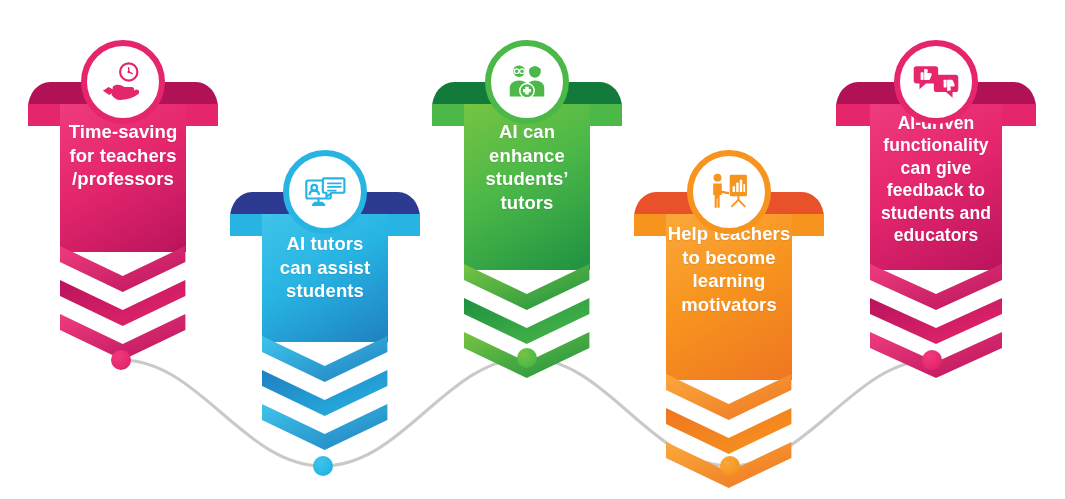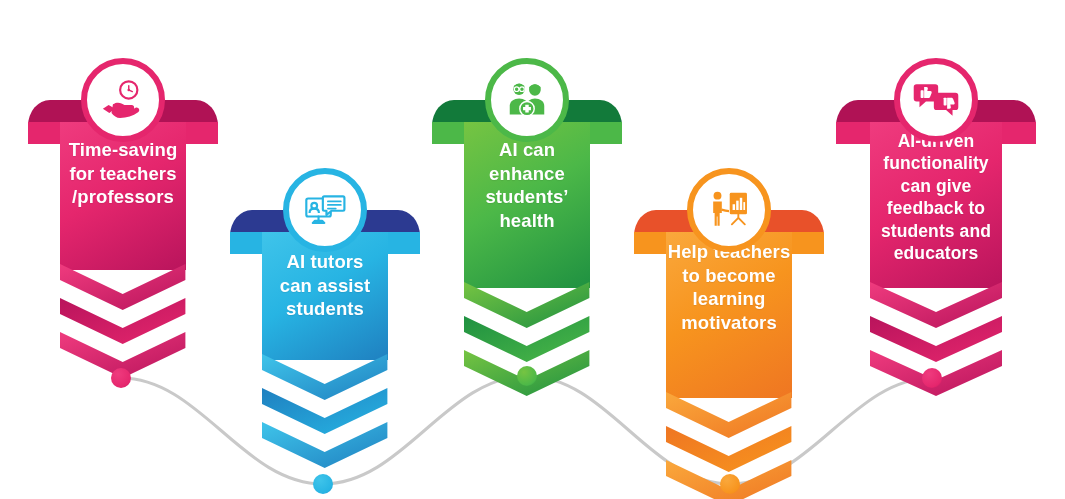--- a/index.html
+++ b/index.html
@@ -1,20 +1,20 @@
 <!DOCTYPE html>
 <html><head>
 <meta charset="utf-8">
 <style>
   html,body{margin:0;padding:0;}
   body{
     width:1065px;height:499px;background:#ffffff;position:relative;overflow:hidden;
     font-family:"Liberation Sans",sans-serif;
   }
-  #stage{position:absolute;inset:0;margin-top:18px;}
+  #stage{position:absolute;inset:0;}
 
   
   .wave{position:absolute;left:0;top:0;width:1065px;height:499px;pointer-events:none;}
 
   
   .banner{position:absolute;}
   .banner .wings{position:absolute;left:0;top:0;width:100%;height:44px;}
   .banner .wing{position:absolute;top:0;width:34%;height:44px;}
   .banner .wing.l{left:0;border-top-left-radius:22px 26px;}
   .banner .wing.r{right:0;border-top-right-radius:22px 26px;}
@@ -147,21 +147,21 @@
               <linearGradient id="cg22" x1="0" y1="0" x2="1" y2="1">
           <stop offset="0" stop-color="#76c442"></stop>
           <stop offset="1" stop-color="#1f9141"></stop>
         </linearGradient>
             </defs>
         <path d="M0 0 L50 30 L100 0 L100 16 L50 46 L0 16 Z" fill="url(#cg22)"></path>
       </svg></div>
         <div class="label" style="top: 38px; font-size: 18.5px; white-space: pre-line;">AI can
 enhance
 students’
-health</div>
+tutors</div>
       </div>
       <div class="banner" style="left: 634px; top: 192px; width: 190px;">
         <div class="wings">
           <div class="wing l" style="background:#e8512a"></div>
           <div class="wing r" style="background:#e8512a"></div>
           <div style="position:absolute;left:0;top:22px;width:100%;height:22px;background:#f7941e"></div>
         </div>
         <div class="body" style="height: 166px; background: linear-gradient(150deg, rgb(250, 168, 60) 0%, rgb(247, 148, 30) 45%, rgb(239, 118, 34) 100%);"></div>
         <div class="chev" style="top: 182px; height: 46px;"><svg width="100%" height="46" viewBox="0 0 100 46" preserveAspectRatio="none">
         <defs>

